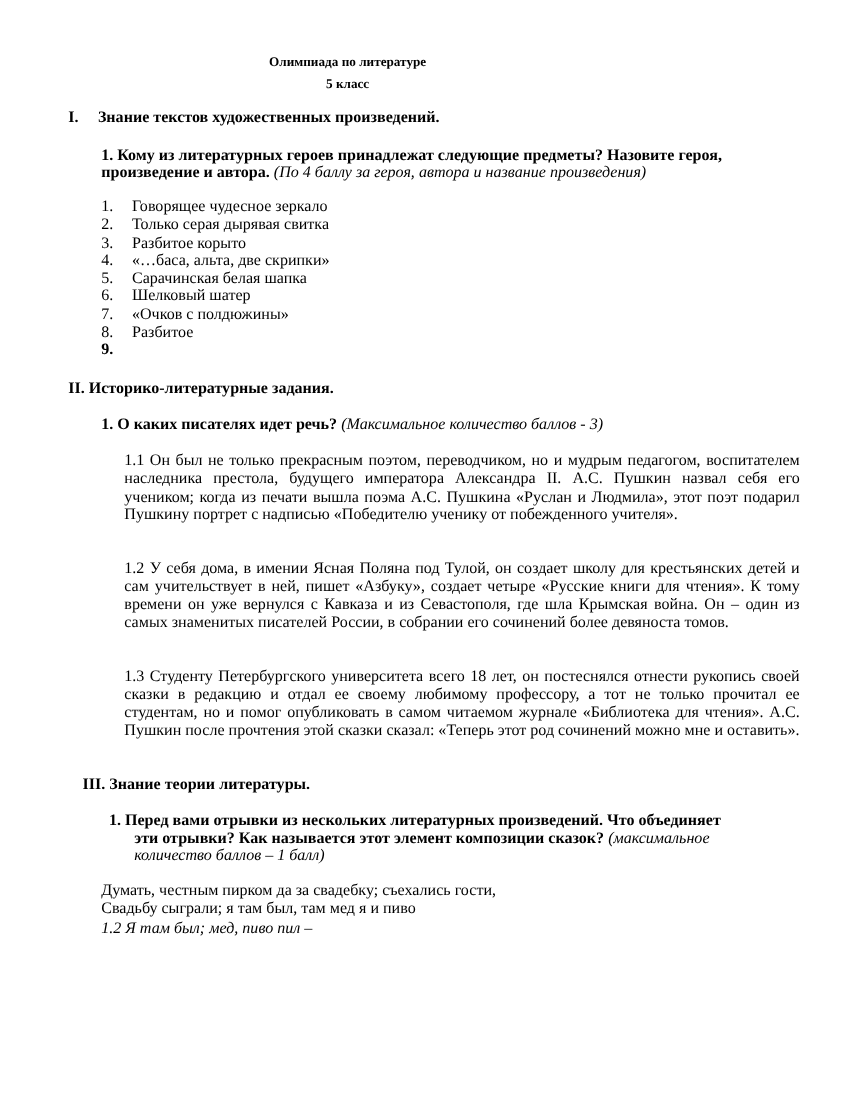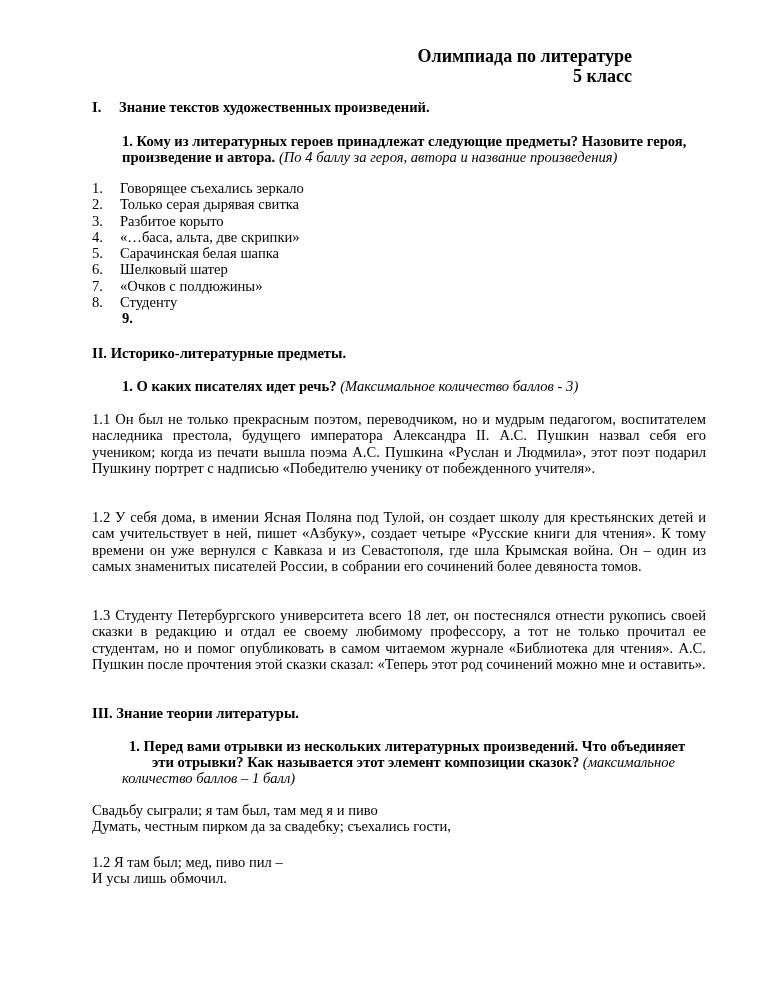--- a/index.html
+++ b/index.html
@@ -1,23 +1,23 @@
 <!DOCTYPE html>
 <html><head>
 <meta charset="utf-8">
 <style>
   html, body { margin: 0; padding: 0; background: #ffffff; }
   body { width: 768px; height: 994px; position: relative; overflow: hidden;
          font-family: "Liberation Serif", "DejaVu Serif", serif; color: #000; font-size: 14.6px; }
   .abs { position: absolute; }
-  .title { left: 0; width: 632px; text-align: right; font-weight: bold; font-size: 18px; line-height: 20px; }
-  .b { font-weight: bold; margin-left: 30px; }
+  .title { left: 0; width: 632px; text-align: center; font-weight: bold; font-size: 12px; line-height: 20px; }
+  .b { font-weight: bold; }
   .i { font-style: italic; }
   .line { white-space: nowrap; line-height: 16.3px; }
-  .just { text-align: justify; text-align-last: left; line-height: 16.3px; }
+  .just { text-align: justify; text-align-last: left; line-height: 16.3px; margin-left: 21px; }
   ol.list { margin: 0; padding: 0; list-style: none; }
   ol.list li { position: relative; padding-left: 28px; line-height: 16.3px; white-space: nowrap; }
   ol.list li .num { position: absolute; left: 0; }
 </style>
 </head>
 <body>
 
 <div class="abs title" style="top:46px;">Олимпиада по литературе</div>
 <div class="abs title" style="top:66px;">5 класс</div>
 
@@ -25,50 +25,49 @@
   <span style="display:inline-block; width:27px;">I.</span><span>Знание текстов художественных произведений.</span>
 </div>
 
 <div class="abs line b" style="left:92px; top:133px;text-align:center;">1. Кому из литературных героев принадлежат следующие предметы? Назовите героя,</div>
 <div class="abs line" style="left:92px; top:149px;">
   <span class="b">произведение и автора.</span>
   <span class="i">(По 4 баллу за героя, автора и название произведения)</span>
 </div>
 
 <ol class="abs list" style="left:92px; top:180px;">
-  <li><span class="num">1.</span><span>Говорящее съехались зеркало</span></li>
+  <li><span class="num">1.</span><span>Говорящее чудесное зеркало</span></li>
   <li><span class="num">2.</span><span>Только серая дырявая свитка</span></li>
   <li><span class="num">3.</span><span>Разбитое корыто</span></li>
   <li><span class="num">4.</span><span>«…баса, альта, две скрипки»</span></li>
   <li><span class="num">5.</span><span>Сарачинская белая шапка</span></li>
   <li><span class="num">6.</span><span>Шелковый шатер</span></li>
   <li><span class="num">7.</span><span>«Очков с полдюжины»</span></li>
-  <li><span class="num">8.</span><span>Студенту</span></li>
+  <li><span class="num">8.</span><span>Разбитое</span></li>
   <li><span class="num b">9.</span></li>
 </ol>
 
-<div class="abs line b" style="left:62px; top:345px;">II. Историко-литературные предметы.</div>
+<div class="abs line b" style="left:62px; top:345px;">II. Историко-литературные задания.</div>
 <div class="abs line" style="left:92px; top:378px;">
   <span class="b">1.  О каких писателях идет речь?</span>
   <span class="i">(Максимальное количество баллов - 3)</span>
 </div>
 
 <div class="abs just" style="left:92px; top:411px; width:614px;">1.1 Он был не только прекрасным поэтом, переводчиком, но и мудрым педагогом, воспитателем наследника престола, будущего императора Александра II. А.С. Пушкин назвал себя его учеником; когда из печати вышла поэма А.С. Пушкина «Руслан и Людмила», этот поэт подарил Пушкину портрет с надписью «Победителю ученику от побежденного учителя».</div>
 <div class="abs just" style="left:92px; top:509px; width:614px;">1.2 У себя дома, в имении Ясная Поляна под Тулой, он создает школу для крестьянских детей и сам учительствует в ней, пишет «Азбуку», создает четыре «Русские книги для чтения». К тому времени он уже вернулся с Кавказа и из Севастополя, где шла Крымская война. Он – один из самых знаменитых писателей России, в собрании его сочинений более девяноста томов.</div>
 <div class="abs just" style="left:92px; top:607px; width:614px;">1.3 Студенту Петербургского университета всего  18 лет, он постеснялся отнести рукопись своей сказки в редакцию и отдал ее своему любимому профессору, а тот не только прочитал ее студентам, но и помог опубликовать  в самом читаемом журнале «Библиотека для чтения». А.С. Пушкин после прочтения этой сказки сказал: «Теперь этот род сочинений можно мне и оставить».</div>
 
-<div class="abs line b" style="left:62px; top:705px;text-align:center;">III. Знание теории   литературы.</div>
+<div class="abs line b" style="left:75px; top:705px;text-align:center;">III. Знание теории   литературы.</div>
 <div class="abs line b" style="left:99px; top:738px;">1.  Перед вами отрывки из нескольких литературных произведений. Что объединяет</div>
 <div class="abs line" style="left:122px; top:754px;font-family:Liberation Serif, serif;">
   <span class="b">эти отрывки? Как называется этот элемент композиции сказок?</span>
   <span class="i">(максимальное</span>
 </div>
 <div class="abs line i" style="left:122px; top:770px;">количество баллов – 1 балл)</div>
 
 <div class="abs" style="left:92px; top:802px;">
+  <div class="line">Думать, честным пирком да за свадебку; съехались гости,</div>
   <div class="line">Свадьбу сыграли; я там был, там мед я и пиво</div>
-  <div class="line">Думать, честным пирком да за свадебку; съехались гости,</div>
 </div>
 
-<div class="abs" style="left:92px; top:854px;">
+<div class="abs" style="left:92px; top:836px;font-style:italic;">
   <div class="line">1.2 Я там был; мед, пиво пил –</div>
-  <div class="line">И усы лишь обмочил.</div>
 </div>
 
 </body></html>

